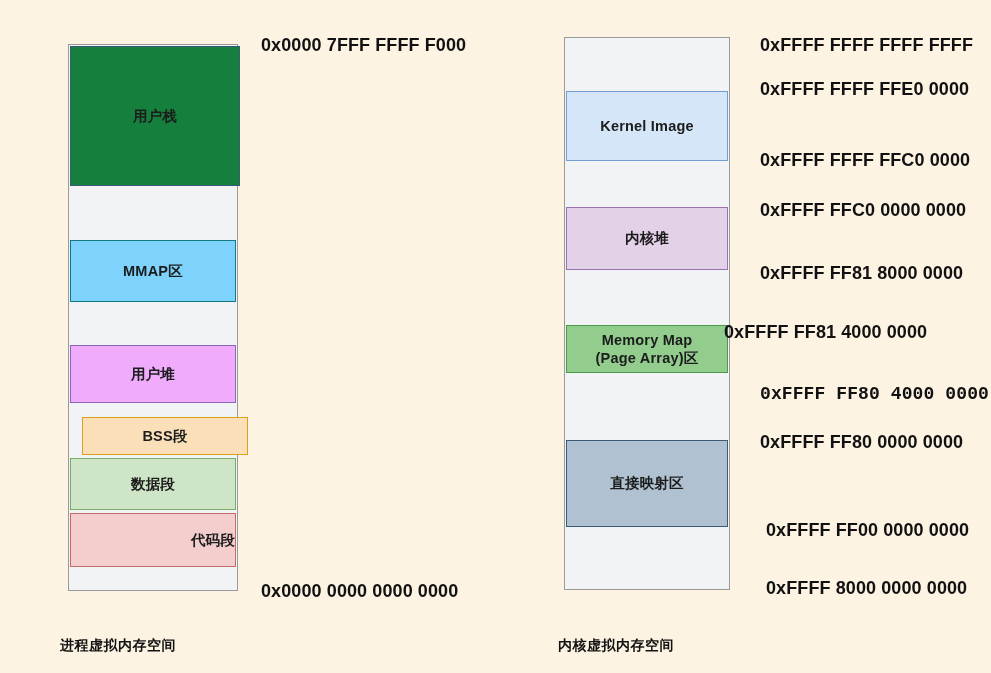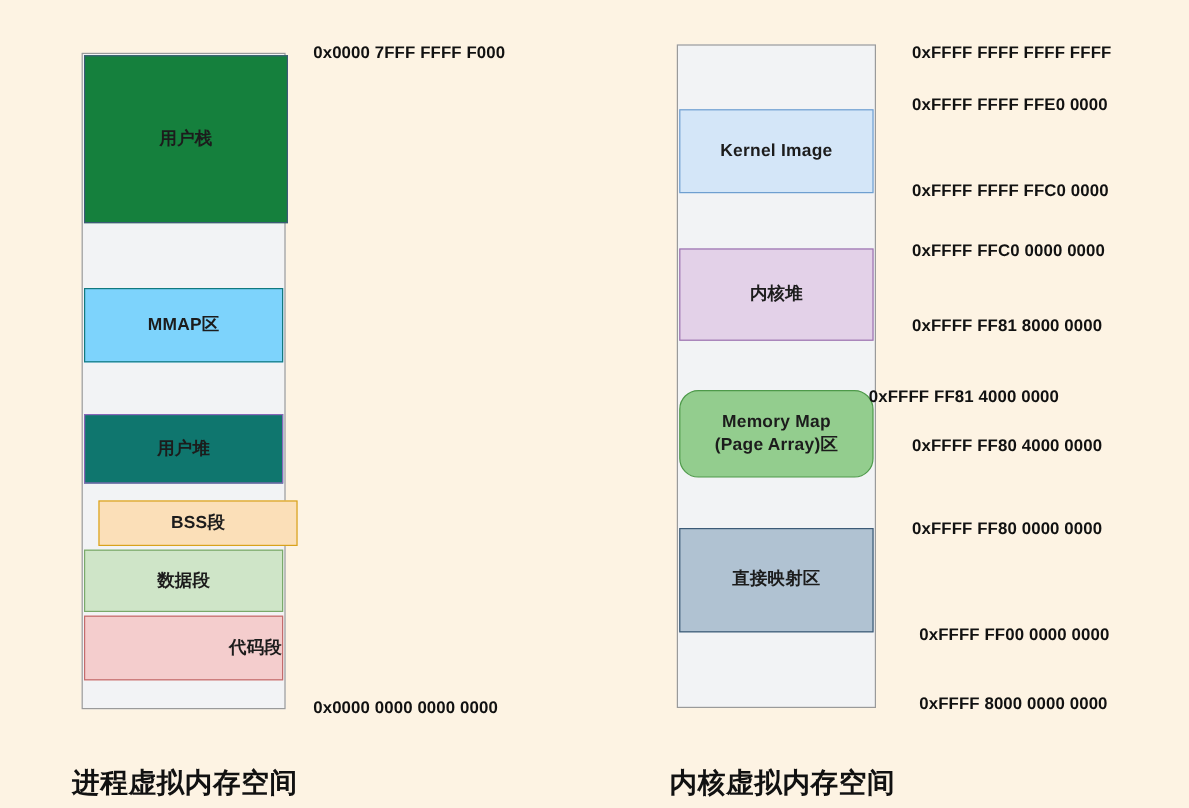--- a/index.html
+++ b/index.html
@@ -43,31 +43,31 @@
     font-weight: bold;
     color: #1c1c1c;
     line-height: 1.25;
     letter-spacing: .2px;
   }
   .region .rlabel { display: block; width: 100%; }
 
   
   .addr {
     position: absolute;
-    font-size: 14px;
+    font-size: 18px;
     font-weight: bold;
     color: #111;
     white-space: nowrap;
     letter-spacing: .1px;
   }
 
   
   .caption {
     position: absolute;
-    font-size: 23px;
+    font-size: 14px;
     font-weight: bold;
     color: #111;
     white-space: nowrap;
     letter-spacing: .5px;
   }
   #process-caption { left: 60px; top: 637px; }
   #kernel-caption  { left: 558px; top: 637px; }
 </style>
 </head>
 <body>
@@ -77,21 +77,21 @@
   <div class="col-frame" id="process-column"></div>
 
   <div class="region" style="left:70px; top:46px; width:170px; height:140px; background:#15803d; border-color:#3c5a76;">
     <span class="rlabel">用户栈</span>
   </div>
 
   <div class="region" style="left:70px; top:240px; width:166px; height:62px; background:#7dd3fc; border-color:#11797f;">
     <span class="rlabel">MMAP区</span>
   </div>
 
-  <div class="region" style="left:70px; top:345px; width:166px; height:58px; background:#0f766e; border-color:#8866b8;">
+  <div class="region" style="left:70px; top:345px; width:166px; height:58px; background:#f0abfc; border-color:#8866b8;">
     <span class="rlabel">用户堆</span>
   </div>
 
   <div class="region" style="left:70px; top:417px; width:166px; height:38px; background:#fbdfb8; border-color:#d9a21b;margin-left:12px;">
     <span class="rlabel">BSS段</span>
   </div>
 
   <div class="region" style="left:70px; top:458px; width:166px; height:52px; background:#cfe5c8; border-color:#7aa96a;">
     <span class="rlabel">数据段</span>
   </div>
@@ -104,39 +104,39 @@
   <div class="addr" style="left:261px; top:581px;">0x0000 0000 0000 0000</div>
 
   <div class="caption" id="process-caption">进程虚拟内存空间</div>
 
   <div class="col-frame" id="kernel-column"></div>
 
   <div class="region" style="left:566px; top:91px; width:162px; height:70px; background:#d4e6f8; border-color:#6f9fd0;">
     <span class="rlabel">Kernel Image</span>
   </div>
 
-  <div class="region" style="left:566px; top:207px; width:162px; height:77px; background:#e3d1e8; border-color:#9b72b0;">
+  <div class="region" style="left:566px; top:207px; width:162px; height:63px; background:#e3d1e8; border-color:#9b72b0;">
     <span class="rlabel">内核堆</span>
   </div>
 
-  <div class="region" style="left:566px; top:325px; width:162px; height:73px; background:#93cd8e; border-color:#4e9a4a;border-radius:16px;">
+  <div class="region" style="left:566px; top:325px; width:162px; height:48px; background:#93cd8e; border-color:#4e9a4a;">
     <span class="rlabel" style="white-space:pre-line;">Memory Map
 (Page Array)区</span>
   </div>
 
   <div class="region" style="left:566px; top:440px; width:162px; height:87px; background:#b0c2d2; border-color:#3c5a76;">
     <span class="rlabel">直接映射区</span>
   </div>
 
   <div class="addr" style="left:760px; top:35px;">0xFFFF FFFF FFFF FFFF</div>
   <div class="addr" style="left:760px; top:79px;">0xFFFF FFFF FFE0 0000</div>
   <div class="addr" style="left:760px; top:150px;">0xFFFF FFFF FFC0 0000</div>
   <div class="addr" style="left:760px; top:200px;">0xFFFF FFC0 0000 0000</div>
   <div class="addr" style="left:760px; top:263px;">0xFFFF FF81 8000 0000</div>
   <div class="addr" style="left:724px; top:322px;">0xFFFF FF81 4000 0000</div>
-  <div class="addr" style="left:760px; top:363px;">0xFFFF FF80 4000 0000</div>
+  <div class="addr" style="left:760px; top:384px;font-family:Liberation Mono, monospace;">0xFFFF FF80 4000 0000</div>
   <div class="addr" style="left:760px; top:432px;">0xFFFF FF80 0000 0000</div>
   <div class="addr" style="left:766px; top:520px;">0xFFFF FF00 0000 0000</div>
   <div class="addr" style="left:766px; top:578px;">0xFFFF 8000 0000 0000</div>
 
   <div class="caption" id="kernel-caption">内核虚拟内存空间</div>
 
 </div>
 
 </body></html>

